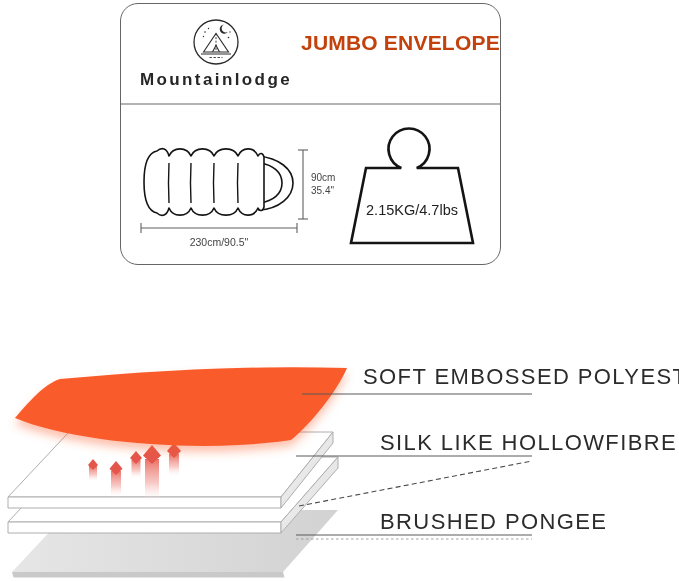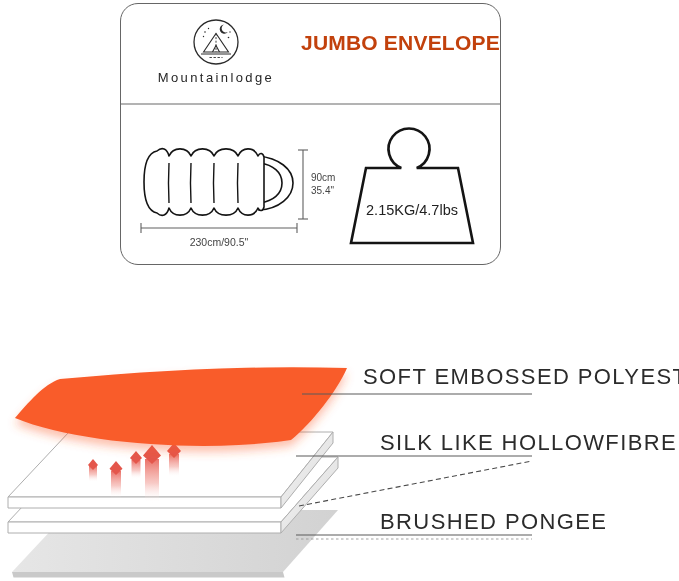--- a/index.html
+++ b/index.html
@@ -11,21 +11,21 @@
   .card{
     position:absolute;left:120px;top:3px;width:381px;height:262px;
     border:1.5px solid #666;border-radius:18px;background:#fff;box-sizing:border-box;
   }
   .card-divider{
     position:absolute;left:0;top:99px;width:100%;height:2px;background:#b3b3b3;
   }
   .logo-svg{position:absolute;left:71px;top:14px;width:48px;height:48px;}
   .brand-name{
     position:absolute;left:10px;top:66px;width:170px;text-align:center;
-    font-size:13px;letter-spacing:2.4px;color:#262626;font-weight:400;
+    font-size:17px;letter-spacing:2.4px;color:#262626;font-weight:700;
   }
   .card-title{
     position:absolute;left:180px;top:26px;width:200px;
     font-weight:700;color:#c2410c;font-size:21px;line-height:25px;letter-spacing:0.2px;
   }
   .card-diagram{position:absolute;left:0;top:0;width:381px;height:262px;}
   
   .layer-label{
     position:absolute;color:#2b2b2b;font-size:22px;font-weight:400;
     letter-spacing:1.4px;white-space:nowrap;

